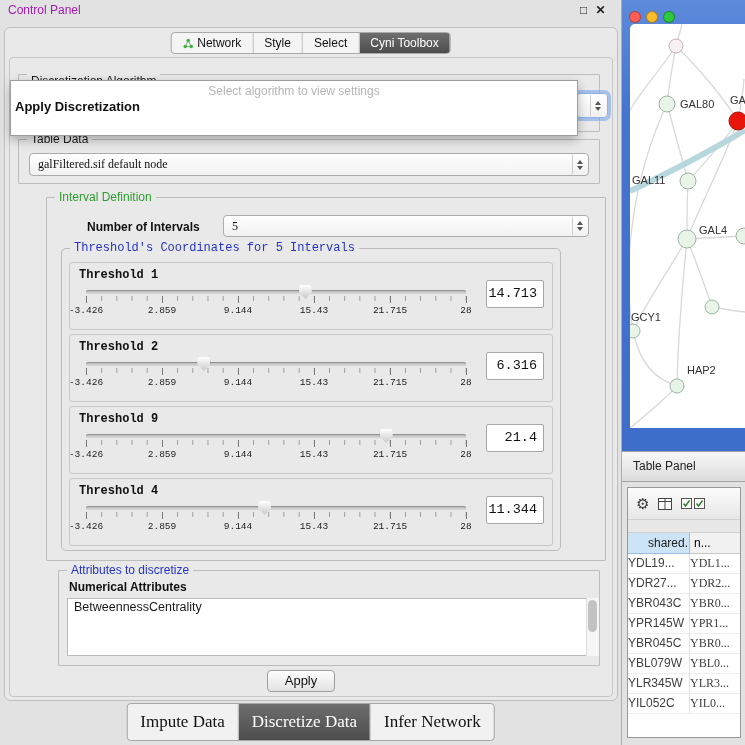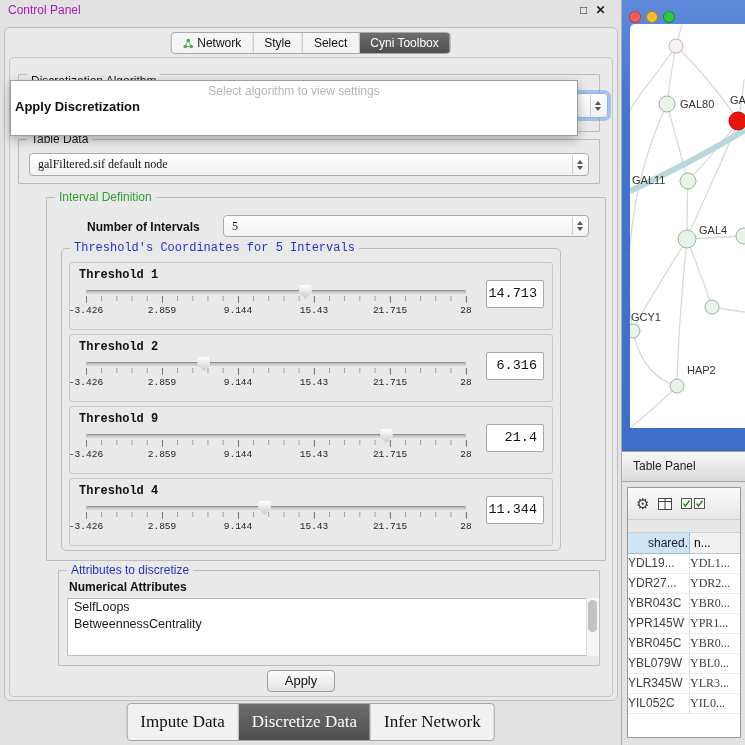--- a/index.html
+++ b/index.html
@@ -252,21 +252,20 @@
             <div class="th-value">11.344</div>
           </div>
         </div>
     </div>
   </div>
 
   <div class="group attr-group">
     <span class="group-label blue">Attributes to discretize</span>
     <span class="attr-sub">Numerical Attributes</span>
     <div class="attr-list">
-        <div class="attr-item">SelfLoops</div>
         <div class="attr-item">BetweennessCentrality</div>
       </div>
     <div class="attr-scroll" style="top:27px;height:58px;bottom:auto;">
         <div class="attr-thumb"></div>
       </div>
   </div>
 
   <div class="apply-btn">Apply</div>
 
   <div class="bottom-tabs">

